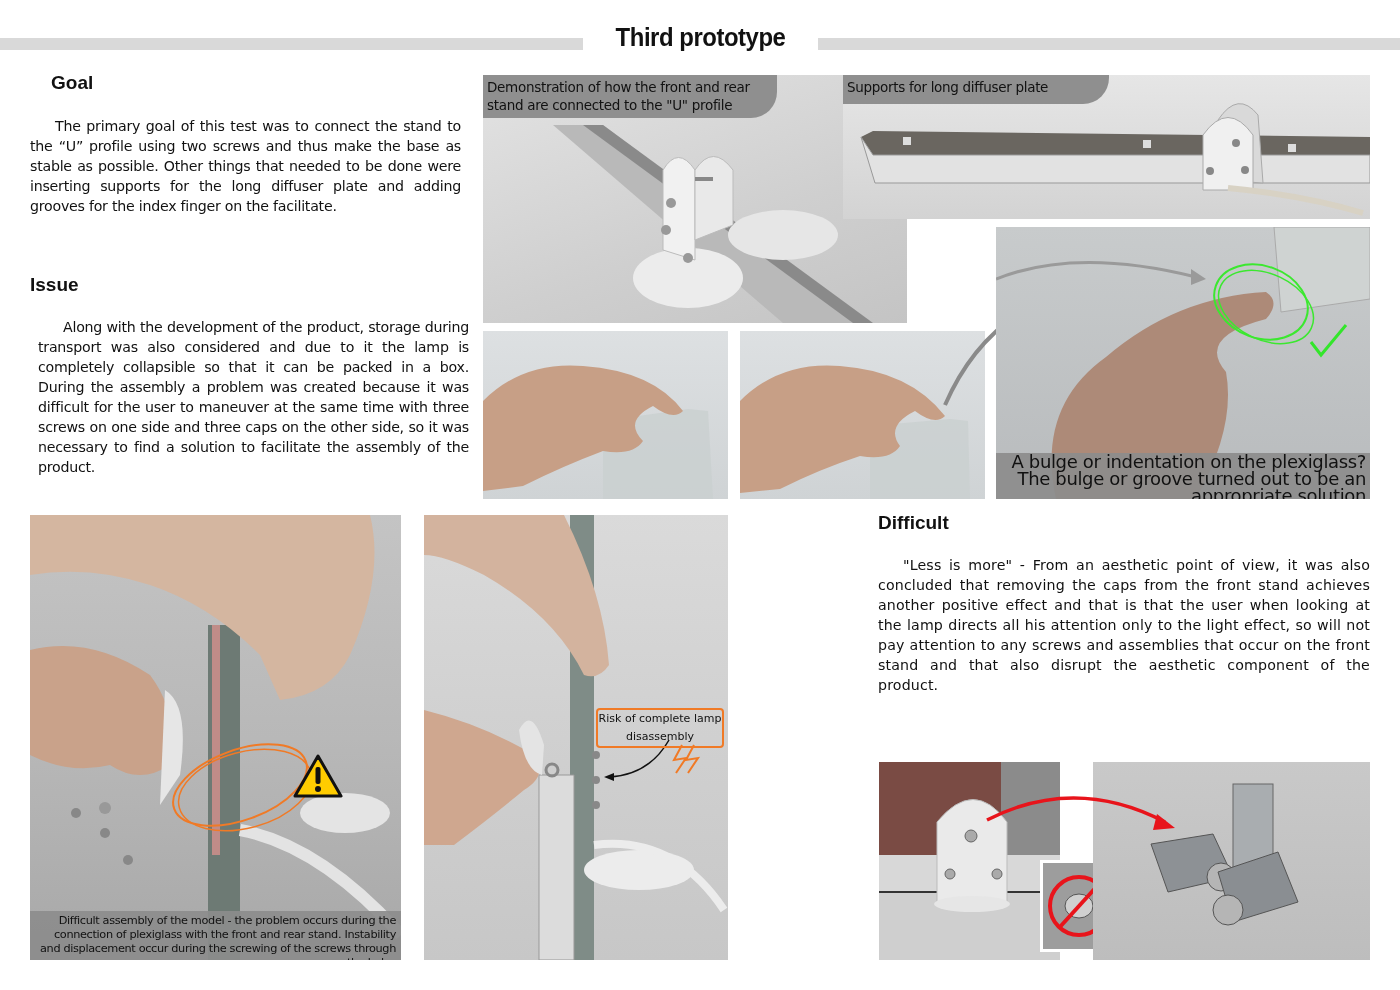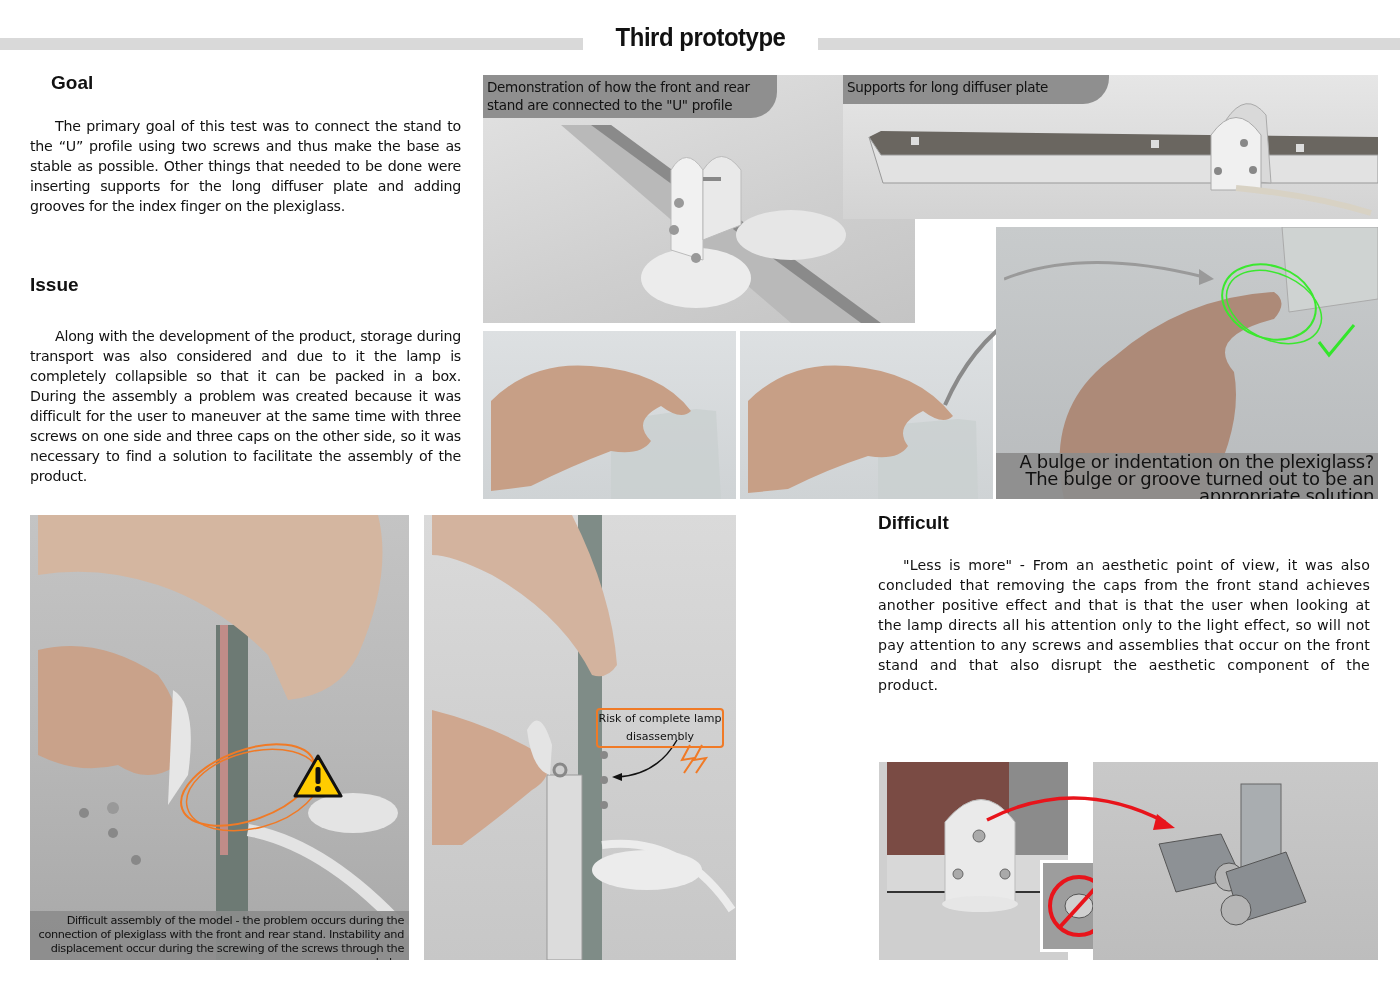--- a/index.html
+++ b/index.html
@@ -4,39 +4,39 @@
 <style>
   html,body{margin:0;padding:0;background:#fff;}
   body{width:1400px;height:990px;position:relative;overflow:hidden;font-family:"DejaVu Sans","Liberation Sans",sans-serif;color:#111;}
   .abs{position:absolute;}
   .title-bar-left{left:0;top:38px;width:583px;height:12px;background:#d9d9d9;}
   .title-bar-right{left:818px;top:38px;width:582px;height:12px;background:#d9d9d9;}
   .page-title{left:583px;top:22px;width:235px;text-align:center;font-family:"Liberation Sans",sans-serif;font-weight:bold;font-size:26px;letter-spacing:-0.5px;transform:scaleX(0.92);}
   .heading{font-family:"Liberation Sans",sans-serif;font-weight:bold;font-size:19px;}
   .para{font-family:"DejaVu Sans",sans-serif;font-size:14.2px;line-height:20px;text-align:justify;letter-spacing:-0.25px;}
   .para p{margin:0;text-indent:25px;}
-  .photo{position:absolute;overflow:hidden;padding-left:8px;}
+  .photo{position:absolute;overflow:hidden;}
   .cap-top{position:absolute;left:0;top:0;background:#8f8f8f;color:#111;font-family:"DejaVu Sans",sans-serif;font-size:13.5px;line-height:18px;padding:3px 10px 4px 4px;border-bottom-right-radius:26px;letter-spacing:-0.3px;}
   .cap-bottom{position:absolute;left:0;right:0;bottom:0;background:rgba(140,140,140,0.92);color:#111;font-family:"DejaVu Sans",sans-serif;text-align:right;}
   .shape{position:absolute;}
 </style>
 </head>
 <body>
 
 <div class="abs title-bar-left"></div>
 <div class="abs title-bar-right"></div>
 <div class="abs page-title">Third prototype</div>
 
 <div class="abs heading" style="left:30px;top:72px;margin-left:21px;">Goal</div>
 <div class="abs para" style="left:30px;top:116px;width:431px;">
-  <p>The primary goal of this test was to connect the stand to the “U” profile using two screws and thus make the base as stable as possible. Other things that needed to be done were inserting supports for the long diffuser plate and adding grooves for the index finger on the plexiglass.</p>
+  <p>The primary goal of this test was to connect the stand to the “U” profile using two screws and thus make the base as stable as possible. Other things that needed to be done were inserting supports for the long diffuser plate and adding grooves for the index finger on the facilitate.</p>
 </div>
 
 <div class="abs heading" style="left:30px;top:274px;">Issue</div>
-<div class="abs para" style="left:30px;top:317px;width:431px;margin-top:9px;">
+<div class="abs para" style="left:38px;top:317px;width:431px;">
   <p>Along with the development of the product, storage during transport was also considered and due to it the lamp is completely collapsible so that it can be packed in a box. During the assembly a problem was created because it was difficult for the user to maneuver at the same time with three screws on one side and three caps on the other side, so it was necessary to find a solution to facilitate the assembly of the product.</p>
 </div>
 
 <div class="photo" style="left:483px;top:75px;width:424px;height:248px;background:linear-gradient(160deg,#e3e3e3 0%,#cfcfcf 60%,#c4c4c4 100%);">
   <svg class="shape" width="424" height="248" viewBox="0 0 424 248">
     <polygon points="70,50 120,50 380,248 300,248" fill="#b9b9b9"></polygon>
     <polygon points="100,50 120,50 390,248 370,248" fill="#8a8a8a"></polygon>
     <ellipse cx="205" cy="203" rx="55" ry="30" fill="#ececec"></ellipse>
     <ellipse cx="300" cy="160" rx="55" ry="25" fill="#e6e6e6"></ellipse>
     <path d="M180,175 L180,95 Q195,70 212,95 L212,185 Z" fill="#f1f1f1" stroke="#bbb"></path>

